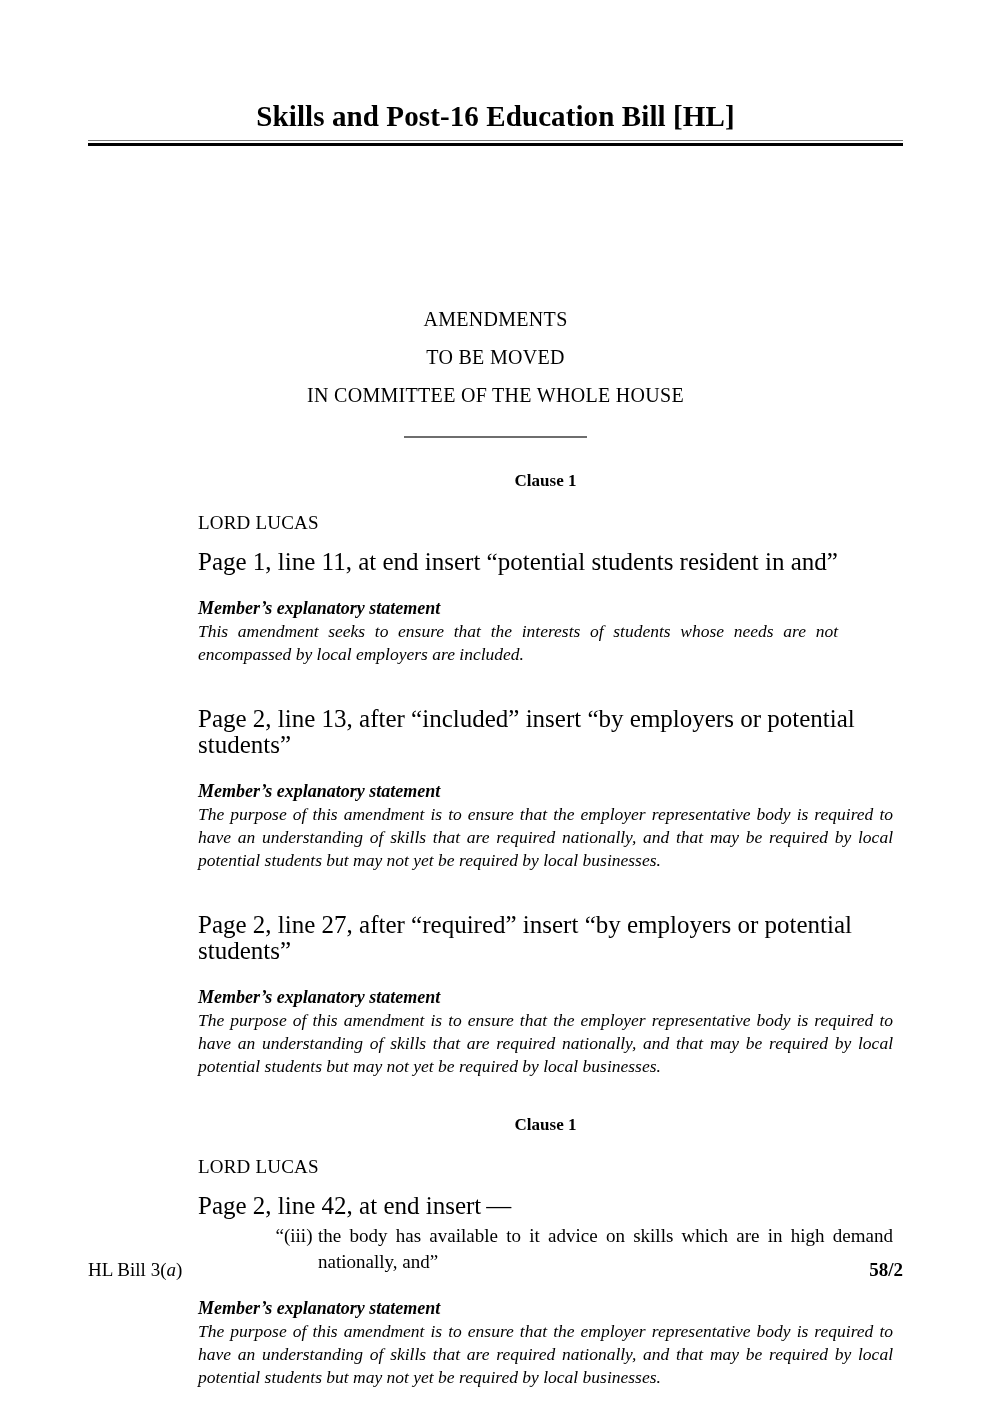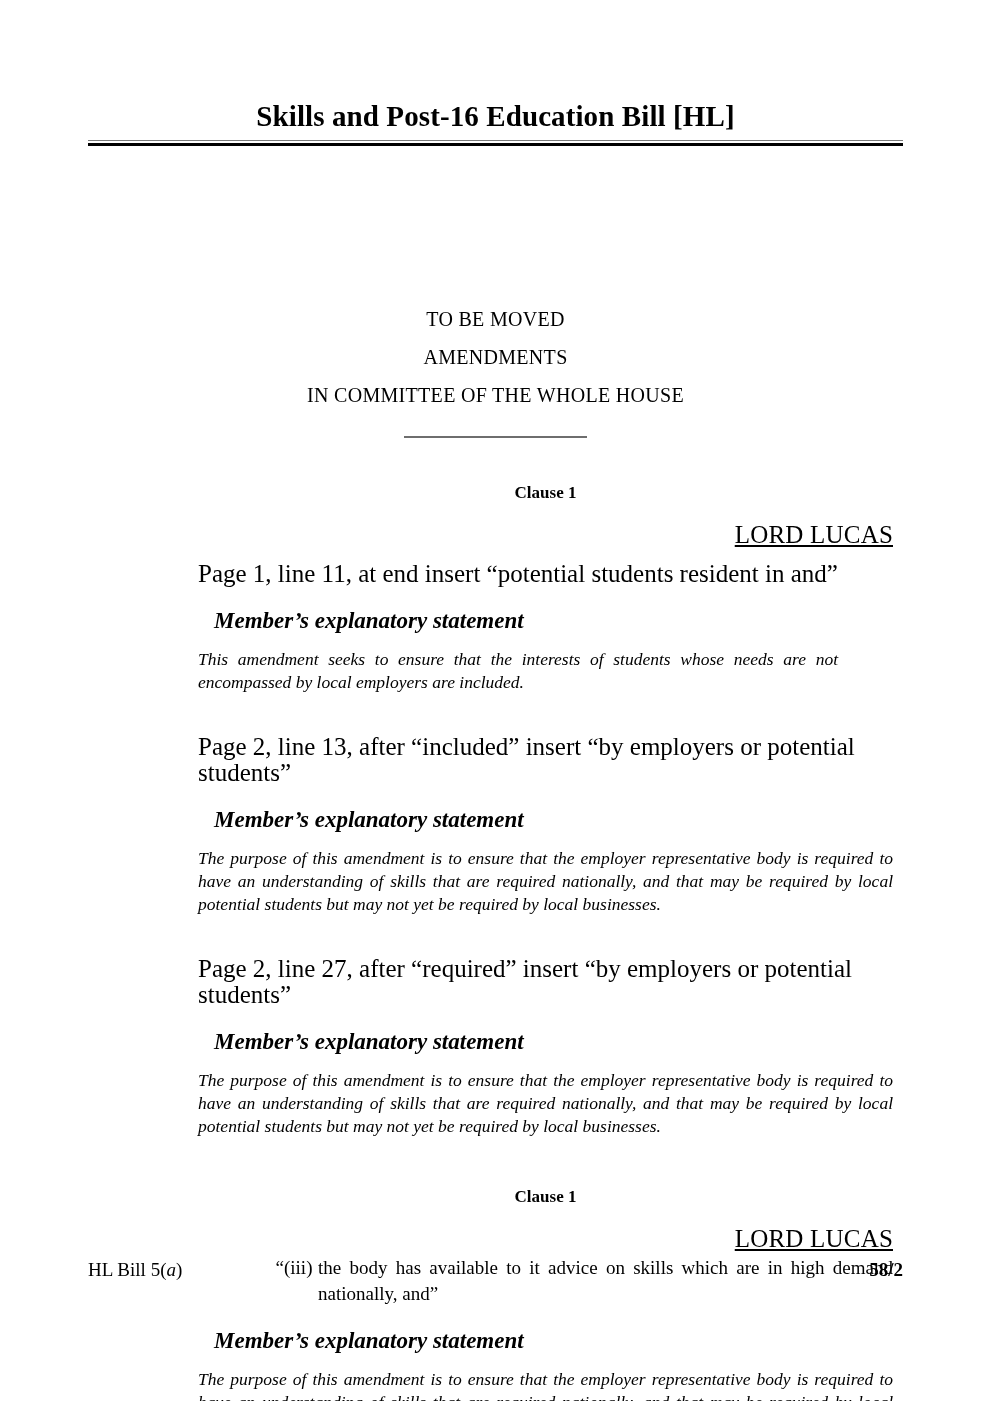--- a/index.html
+++ b/index.html
@@ -90,29 +90,28 @@
     left: 198px;
     top: 470px;
     width: 695px;
   }
 
   .clause-heading {
     text-align: center;
     font-size: 17px;
     font-weight: bold;
     line-height: 22px;
-    margin: 12px;
+    margin: 0;
   }
   .sponsor {
-    text-align: right;
-    font-size: 25px;
+    text-align: left;
+    font-size: 19px;
     line-height: 24px;
     margin: 19px 0 0 0;
     letter-spacing: 0.2px;
-    text-decoration: underline;
   }
 
   .amendment {
     font-size: 25px;
     line-height: 26px;
     margin: 14px 0 0 0;
     text-align: left;
   }
 
   .inserted-block {
@@ -127,25 +126,25 @@
     display: inline-block;
     width: 48px;
     margin-left: -48px;
     text-align: center;
   }
 
   .statement {
     margin: 22px 0 0 0;
   }
   .statement-title {
-    font-size: 23px;
+    font-size: 18px;
     font-weight: bold;
     font-style: italic;
     line-height: 23px;
-    margin: 16px;
+    margin: 0;
   }
   .statement-body {
     font-size: 17.5px;
     font-style: italic;
     line-height: 23px;
     margin: 0;
     text-align: justify;
     text-justify: inter-word;
   }
   .statement-body.two-line {
@@ -186,22 +185,22 @@
 
   <div class="masthead">
     <h1 class="bill-title">Skills and Post-16 Education Bill [HL]</h1>
     <div class="rule-double">
       <div class="thin"></div>
       <div class="thick"></div>
     </div>
   </div>
 
   <div class="doc-heading">
+    <div class="hline">AMENDMENTS</div>
     <div class="hline">TO BE MOVED</div>
-    <div class="hline">AMENDMENTS</div>
     <div class="hline">IN COMMITTEE OF THE WHOLE HOUSE</div>
     <div class="sep-rule"></div>
   </div>
 
   <div class="content">
 
     <div class="clause-heading">Clause 1</div>
     <div class="sponsor">LORD LUCAS</div>
 
     <div class="amendment">Page 1, line 11, at end insert “potential students resident in and”</div>
@@ -227,30 +226,31 @@
     <div class="statement">
       <div class="statement-title">Member’s explanatory statement</div>
       <div class="statement-body">The purpose of this amendment is to ensure that the employer representative body is required to have an understanding of skills that are required nationally, and that may be required by local potential students but may not yet be required by local businesses.</div>
     </div>
 
     <div class="gap-clause"></div>
 
     <div class="clause-heading">Clause 1</div>
     <div class="sponsor">LORD LUCAS</div>
 
+    <div class="amendment">Page 2, line 42, at end insert —</div>
 
     <div class="inserted-block">
       <span class="marker">“(iii)</span><span>the body has available to it advice on skills which are in high demand nationally, and”</span>
     </div>
 
     <div class="statement">
       <div class="statement-title">Member’s explanatory statement</div>
       <div class="statement-body">The purpose of this amendment is to ensure that the employer representative body is required to have an understanding of skills that are required nationally, and that may be required by local potential students but may not yet be required by local businesses.</div>
     </div>
 
   </div>
 
   <div class="footer">
-    <div class="left"><span>HL Bill 5(</span><em>a</em><span>)</span></div>
+    <div class="left"><span>HL Bill 3(</span><em>a</em><span>)</span></div>
     <div class="right">58/2</div>
   </div>
 
 </div>
 
 </body></html>

